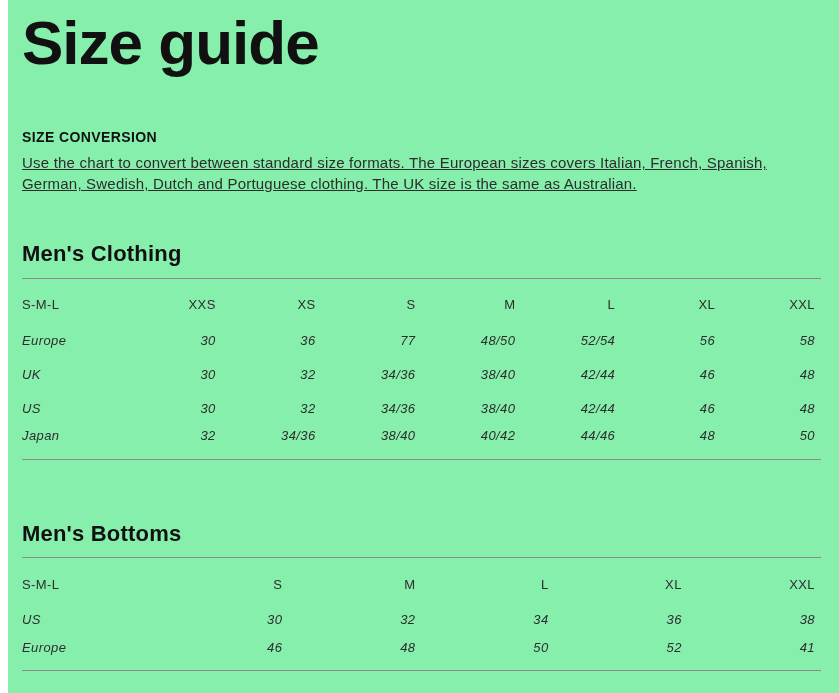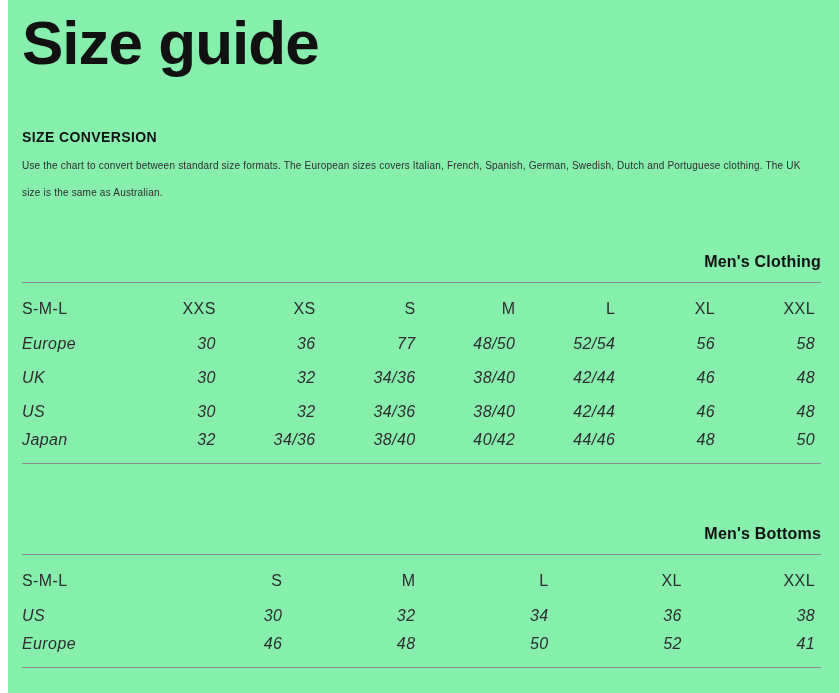--- a/index.html
+++ b/index.html
@@ -26,48 +26,48 @@
   }
   .conversion-heading {
     font-size: 14px;
     font-weight: 700;
     letter-spacing: 0.4px;
     line-height: 1.4;
     color: var(--heading, #111111);
     margin-top: 48px;
   }
   .conversion-description {
-    font-size: 10px;
-    line-height: 27px;
+    font-size: 15px;
+    line-height: 21px;
     letter-spacing: 0.2px;
     margin-top: 4px;
     max-width: 795px;
     color: var(--text, #2d2d2d);
+    text-decoration: underline;
   }
   .section { margin-top: 46px; }
   .section + .section { margin-top: 60px; }
   .section-title {
-    font-size: 16px;
+    font-size: 22px;
     font-weight: 700;
     line-height: 1.3;
     letter-spacing: 0.2px;
     color: var(--heading, #111111);
-    text-align: right;
   }
   table.size-table {
     width: 100%;
     table-layout: fixed;
     border-collapse: collapse;
     margin-top: 9px;
     border-top: 1px solid var(--divider, #8c8c8c);
     border-bottom: 1px solid var(--divider, #8c8c8c);
   }
   table.size-table th,
   table.size-table td {
-    font-size: 16px;
+    font-size: 13px;
     font-weight: 400;
     letter-spacing: 0.4px;
     color: var(--text, #2d2d2d);
     text-align: right;
     vertical-align: middle;
     padding: 0 6px 0 0;
     white-space: nowrap;
   }
   table.size-table th:first-child,
   table.size-table td:first-child {

